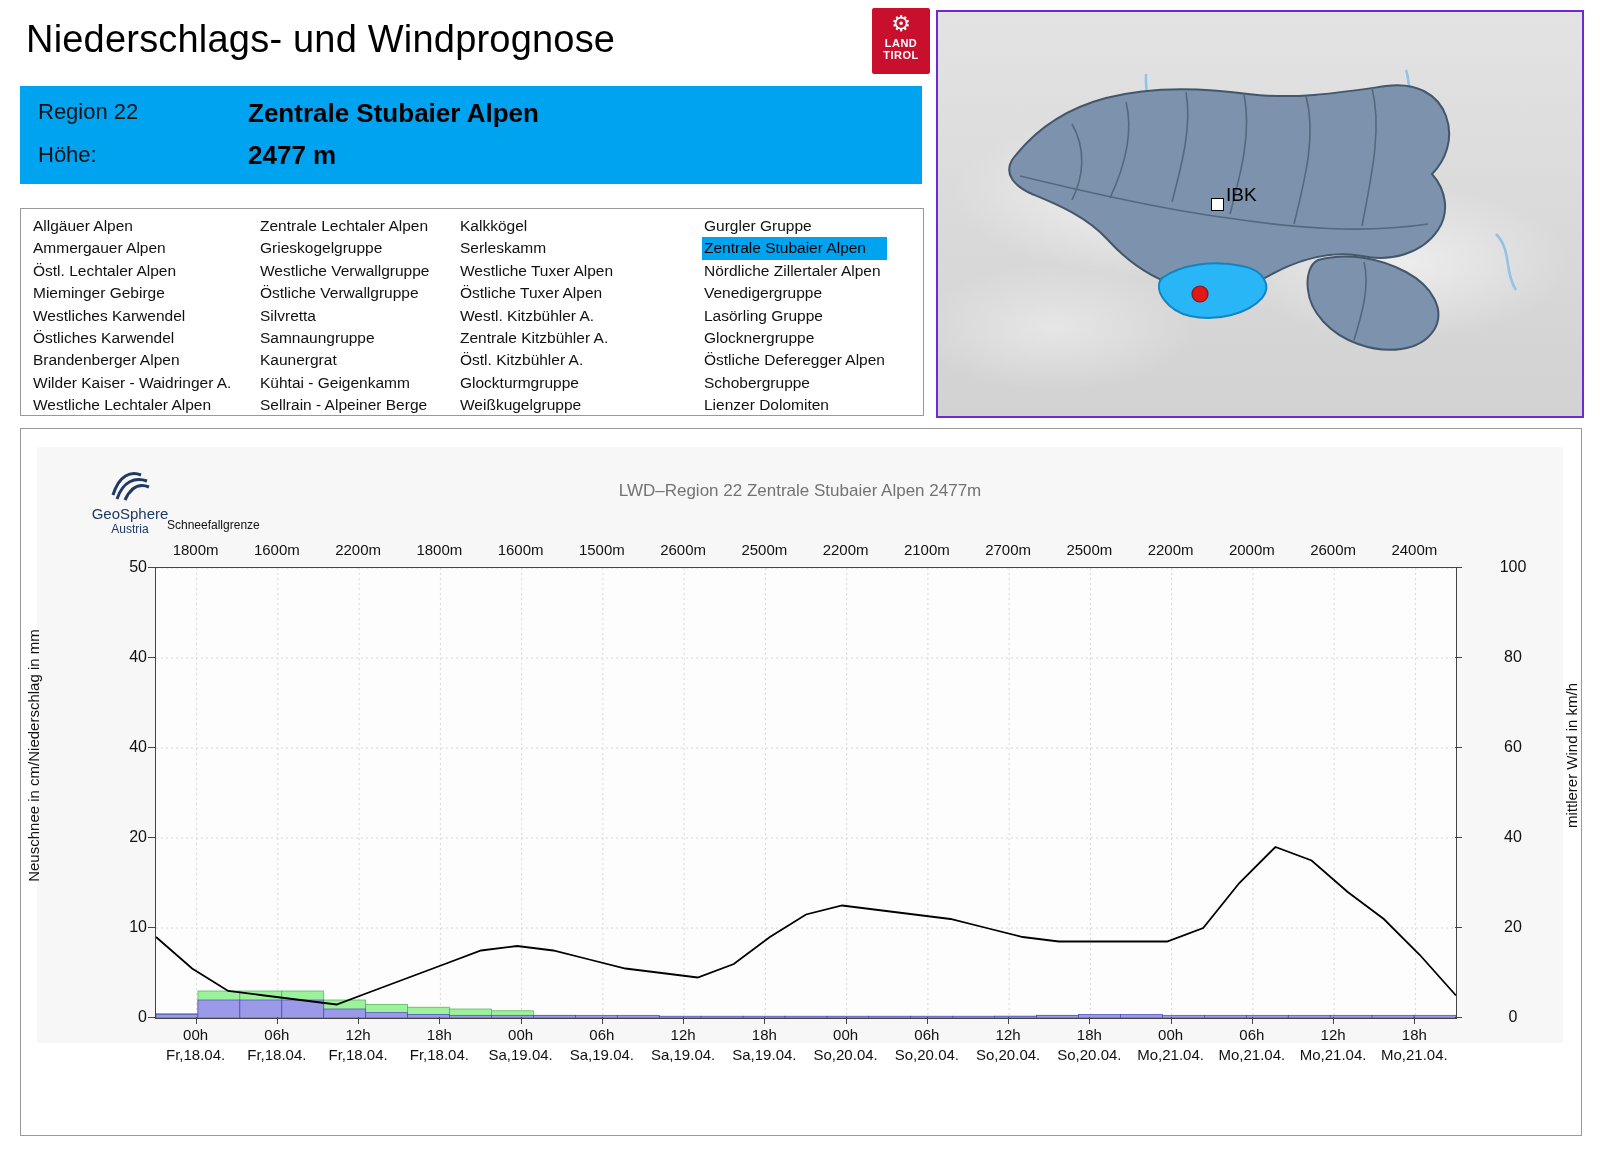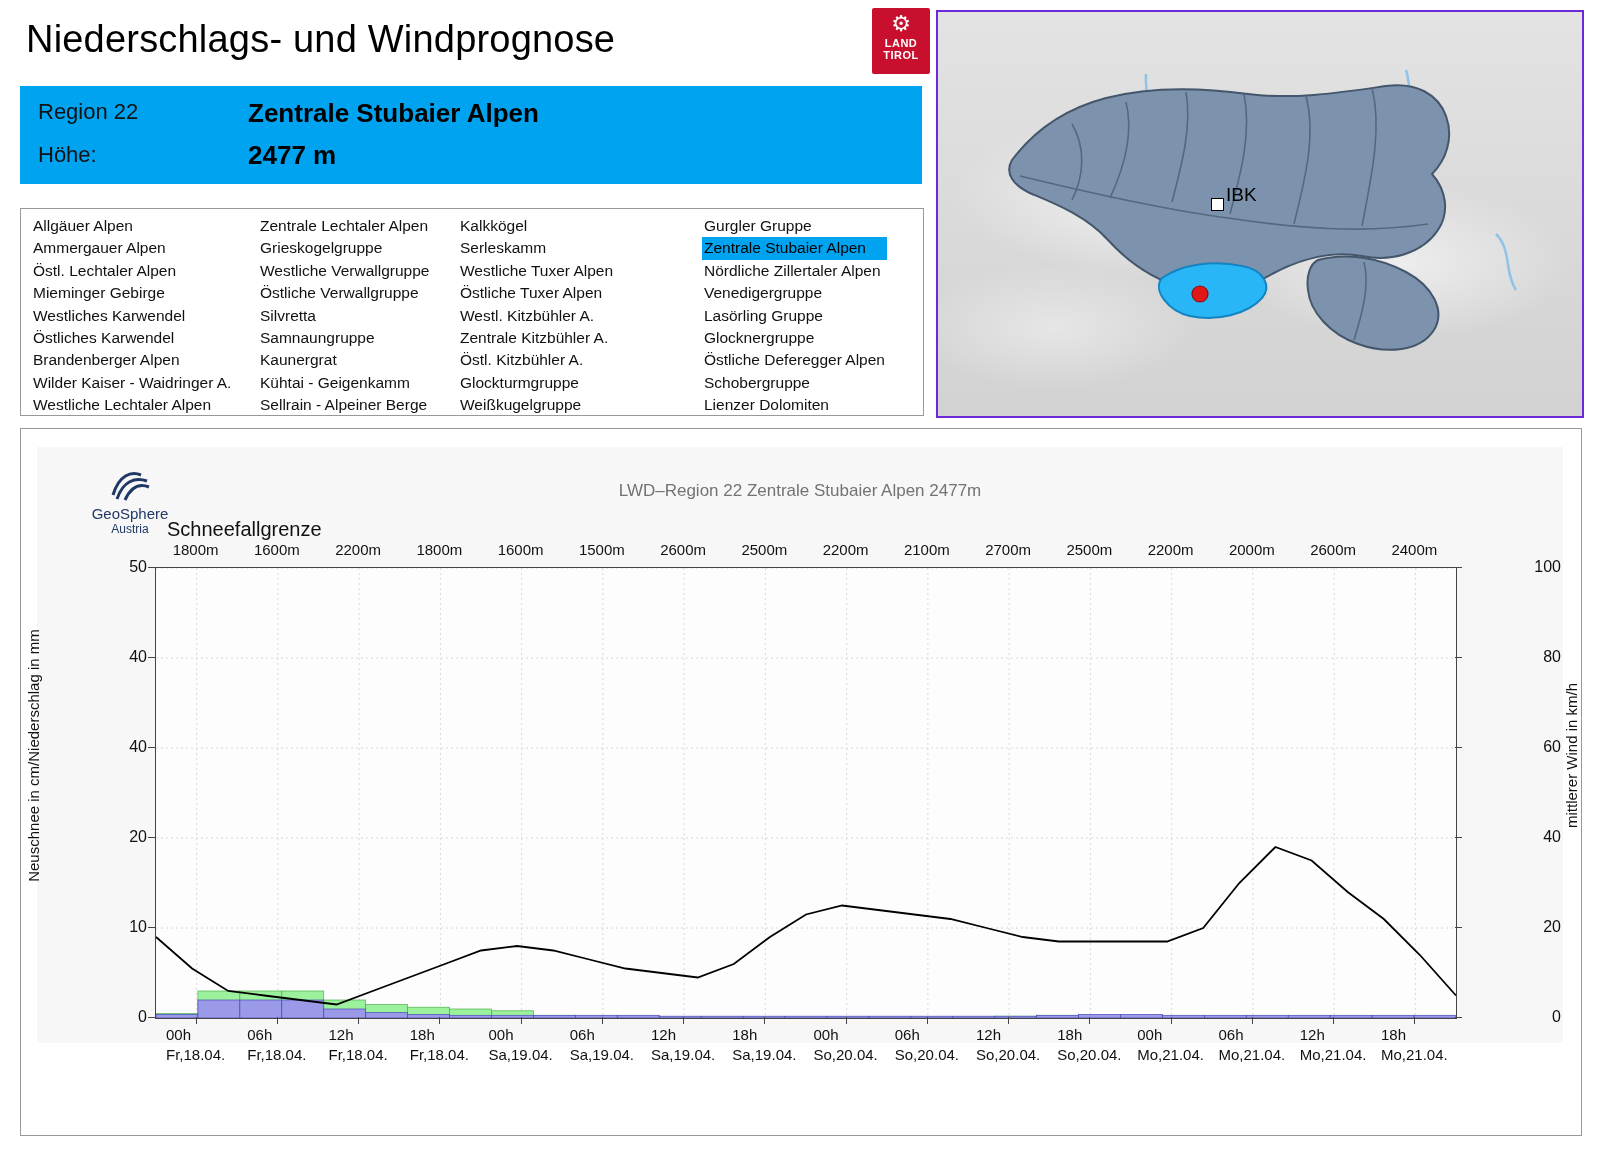--- a/index.html
+++ b/index.html
@@ -83,40 +83,40 @@
   }
   .geosphere{
     position:absolute;left:45px;top:22px;width:96px;height:60px;text-align:center;
   }
   .geosphere .gs-name{font-size:15px;color:#1f3864;font-weight:400;line-height:17px;margin-top:2px;}
   .geosphere .gs-sub{font-size:12px;color:#1f3864;}
   .chart-title{
     position:absolute;left:0;right:0;top:34px;text-align:center;font-size:17px;color:#737373;
   }
   .sfg-label{
-    position:absolute;left:130px;top:71px;font-size:20px;color:#111;font-weight:400;
+    position:absolute;left:130px;top:71px;font-size:12px;color:#111;font-weight:400;
   }
   .sfg-row{position:absolute;top:94px;left:0;right:0;height:20px;}
   .sfg-row span{position:absolute;font-size:15px;color:#111;transform:translateX(-50%);}
   .axis-left-label{
     position:absolute;left:-4px;top:300px;font-size:15px;color:#111;
     transform:rotate(-90deg) translateX(-50%);transform-origin:left center;white-space:nowrap;
   }
   .axis-right-label{
     position:absolute;right:-8px;top:300px;font-size:15px;color:#111;
     transform:rotate(-90deg) translateX(50%);transform-origin:right center;white-space:nowrap;
   }
   .grid-box{
     position:absolute;left:118px;top:120px;width:1300px;height:450px;
     border:1px solid #444;background:#fdfdfd;
   }
   .ytick{position:absolute;left:0;font-size:16px;color:#111;transform:translateY(-50%);width:96px;text-align:right;}
-  .ytick-r{position:absolute;font-size:16px;color:#111;transform:translateY(-50%);width:96px;text-align:right;}
+  .ytick-r{position:absolute;font-size:16px;color:#111;transform:translateY(-50%);width:96px;text-align:center;}
   .tickmark{position:absolute;background:#444;}
-  .xtick{position:absolute;font-size:15px;color:#111;transform:translateX(-50%);line-height:20px;white-space:nowrap;}
+  .xtick{position:absolute;font-size:15px;color:#111;transform:translateX(-50%);text-align:center;line-height:20px;white-space:nowrap;}
   .legend{
     position:absolute;right:10px;top:8px;width:290px;font-size:15px;color:#111;
   }
   .legend .lrow{display:flex;align-items:center;justify-content:flex-end;height:22px;}
   .legend .lbl{margin-right:8px;}
   .legend .sw{width:72px;height:15px;border:1px solid #222;}
   .legend .sw.green{background:#9cf29c;}
   .legend .sw.blue{background:#9a9ae8;}
   .legend .line{width:72px;height:0;border-top:1.6px solid #000;}
 </style>

